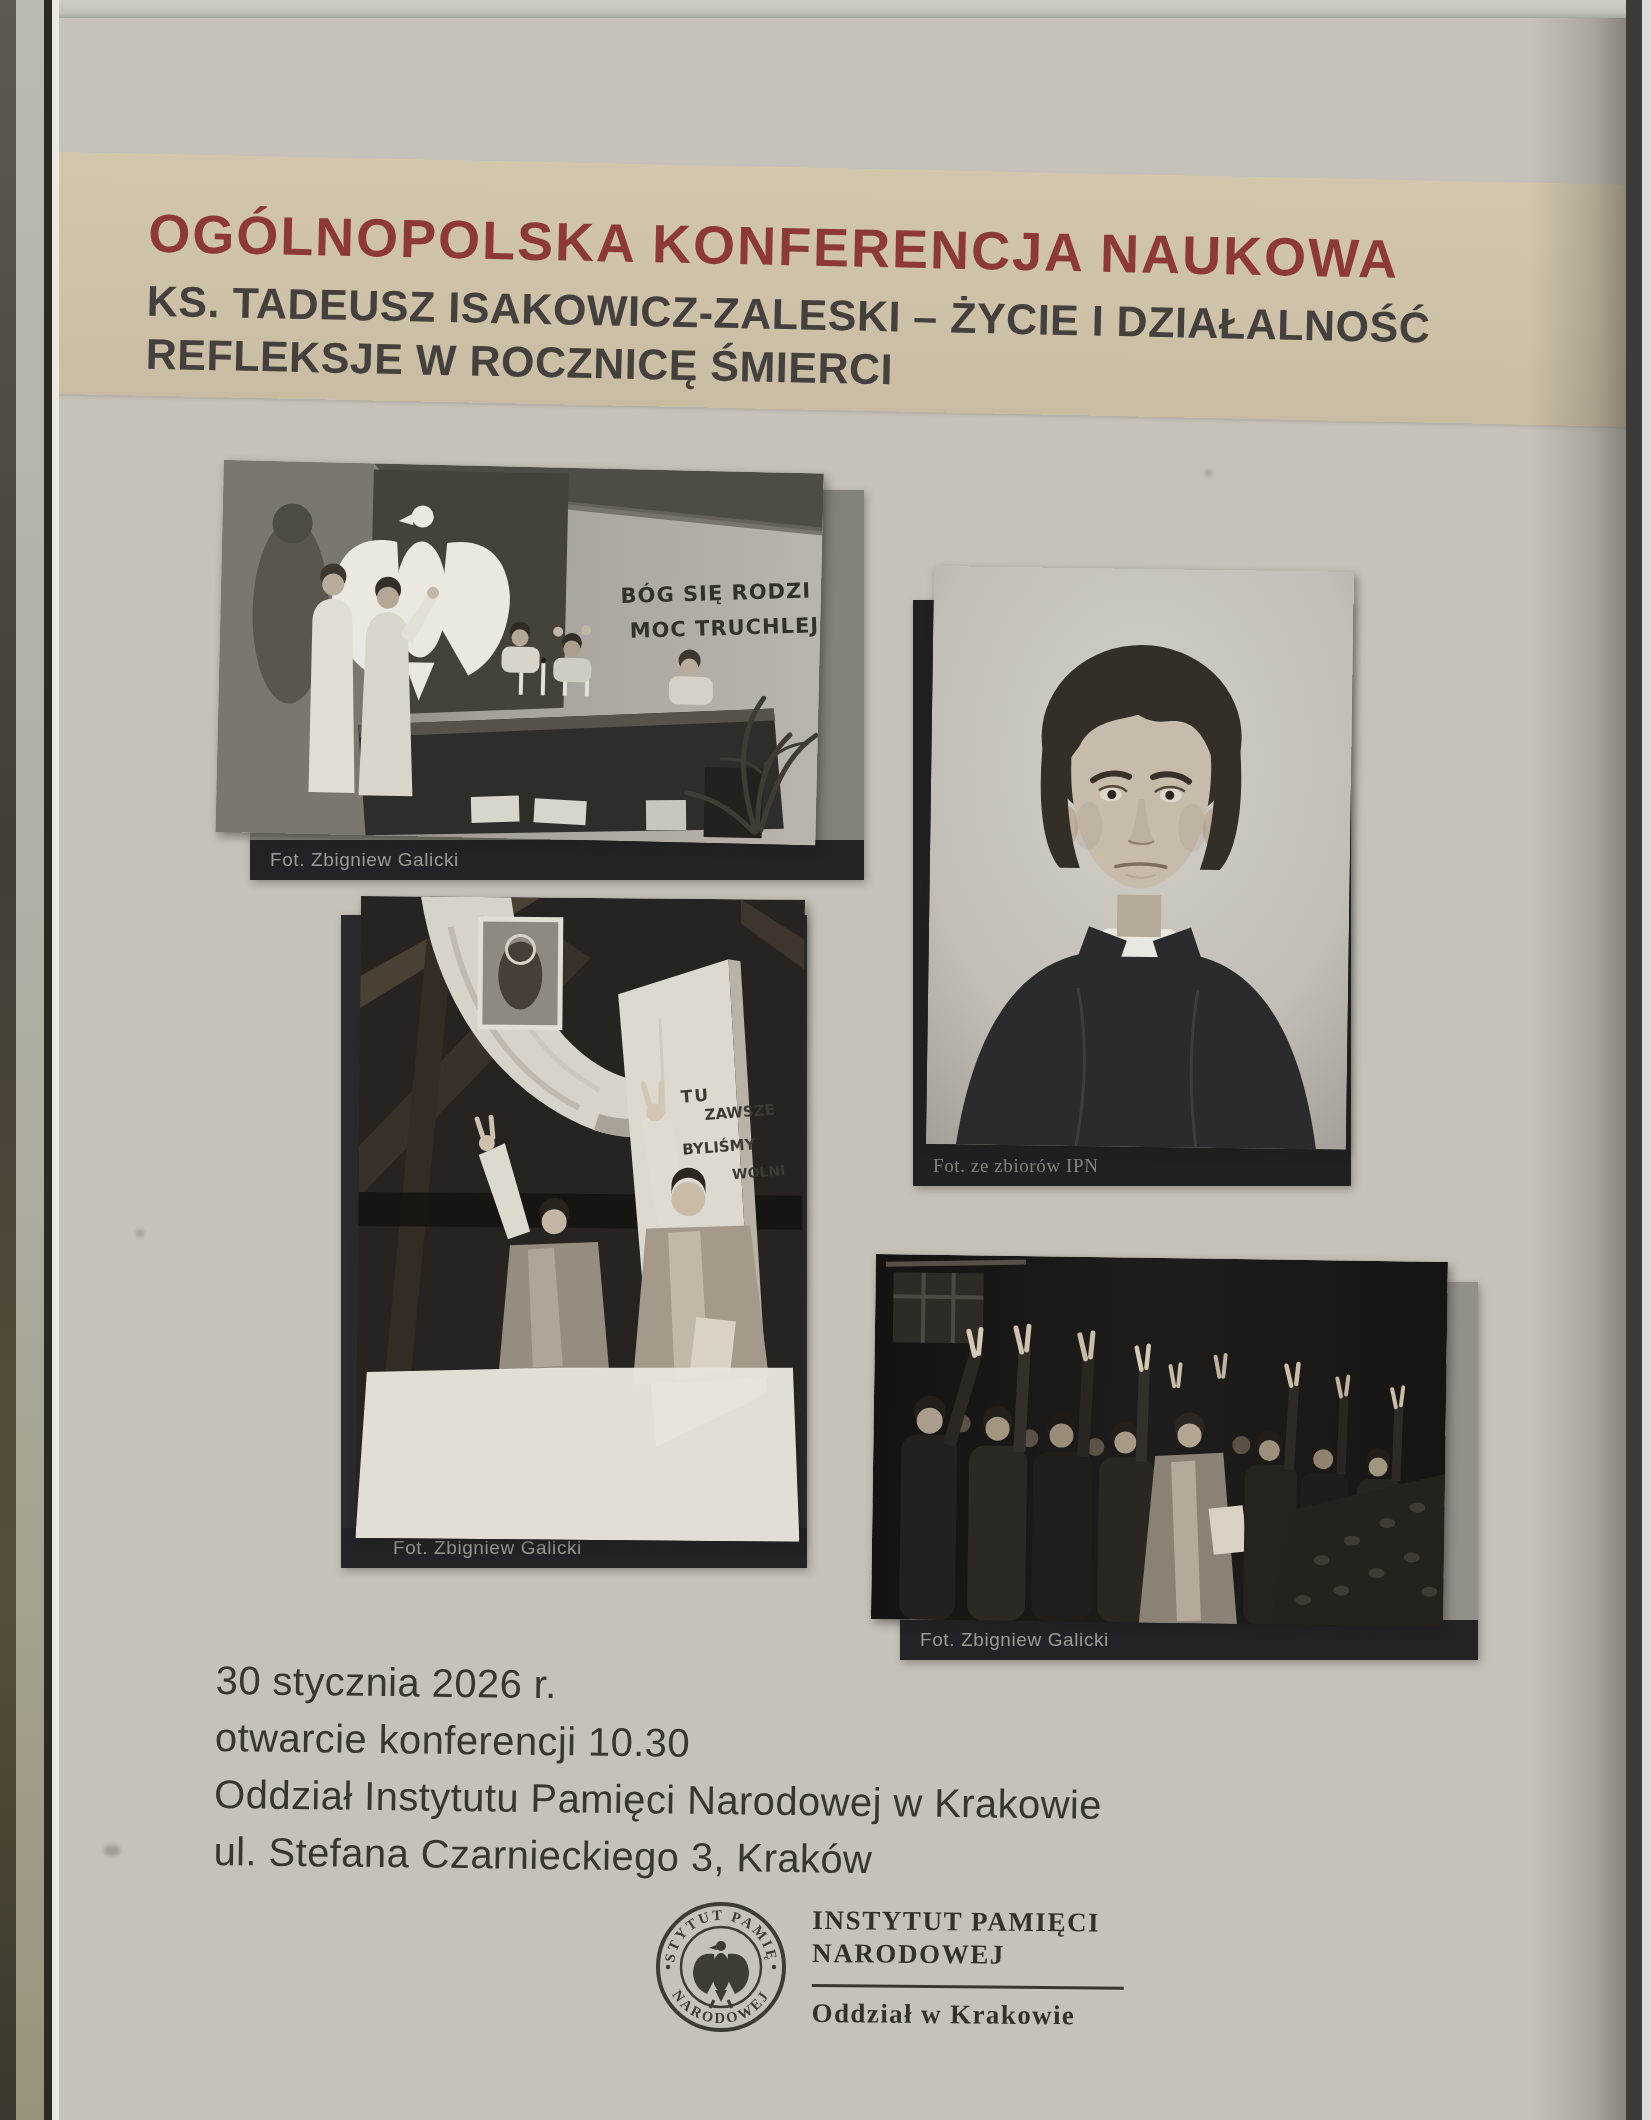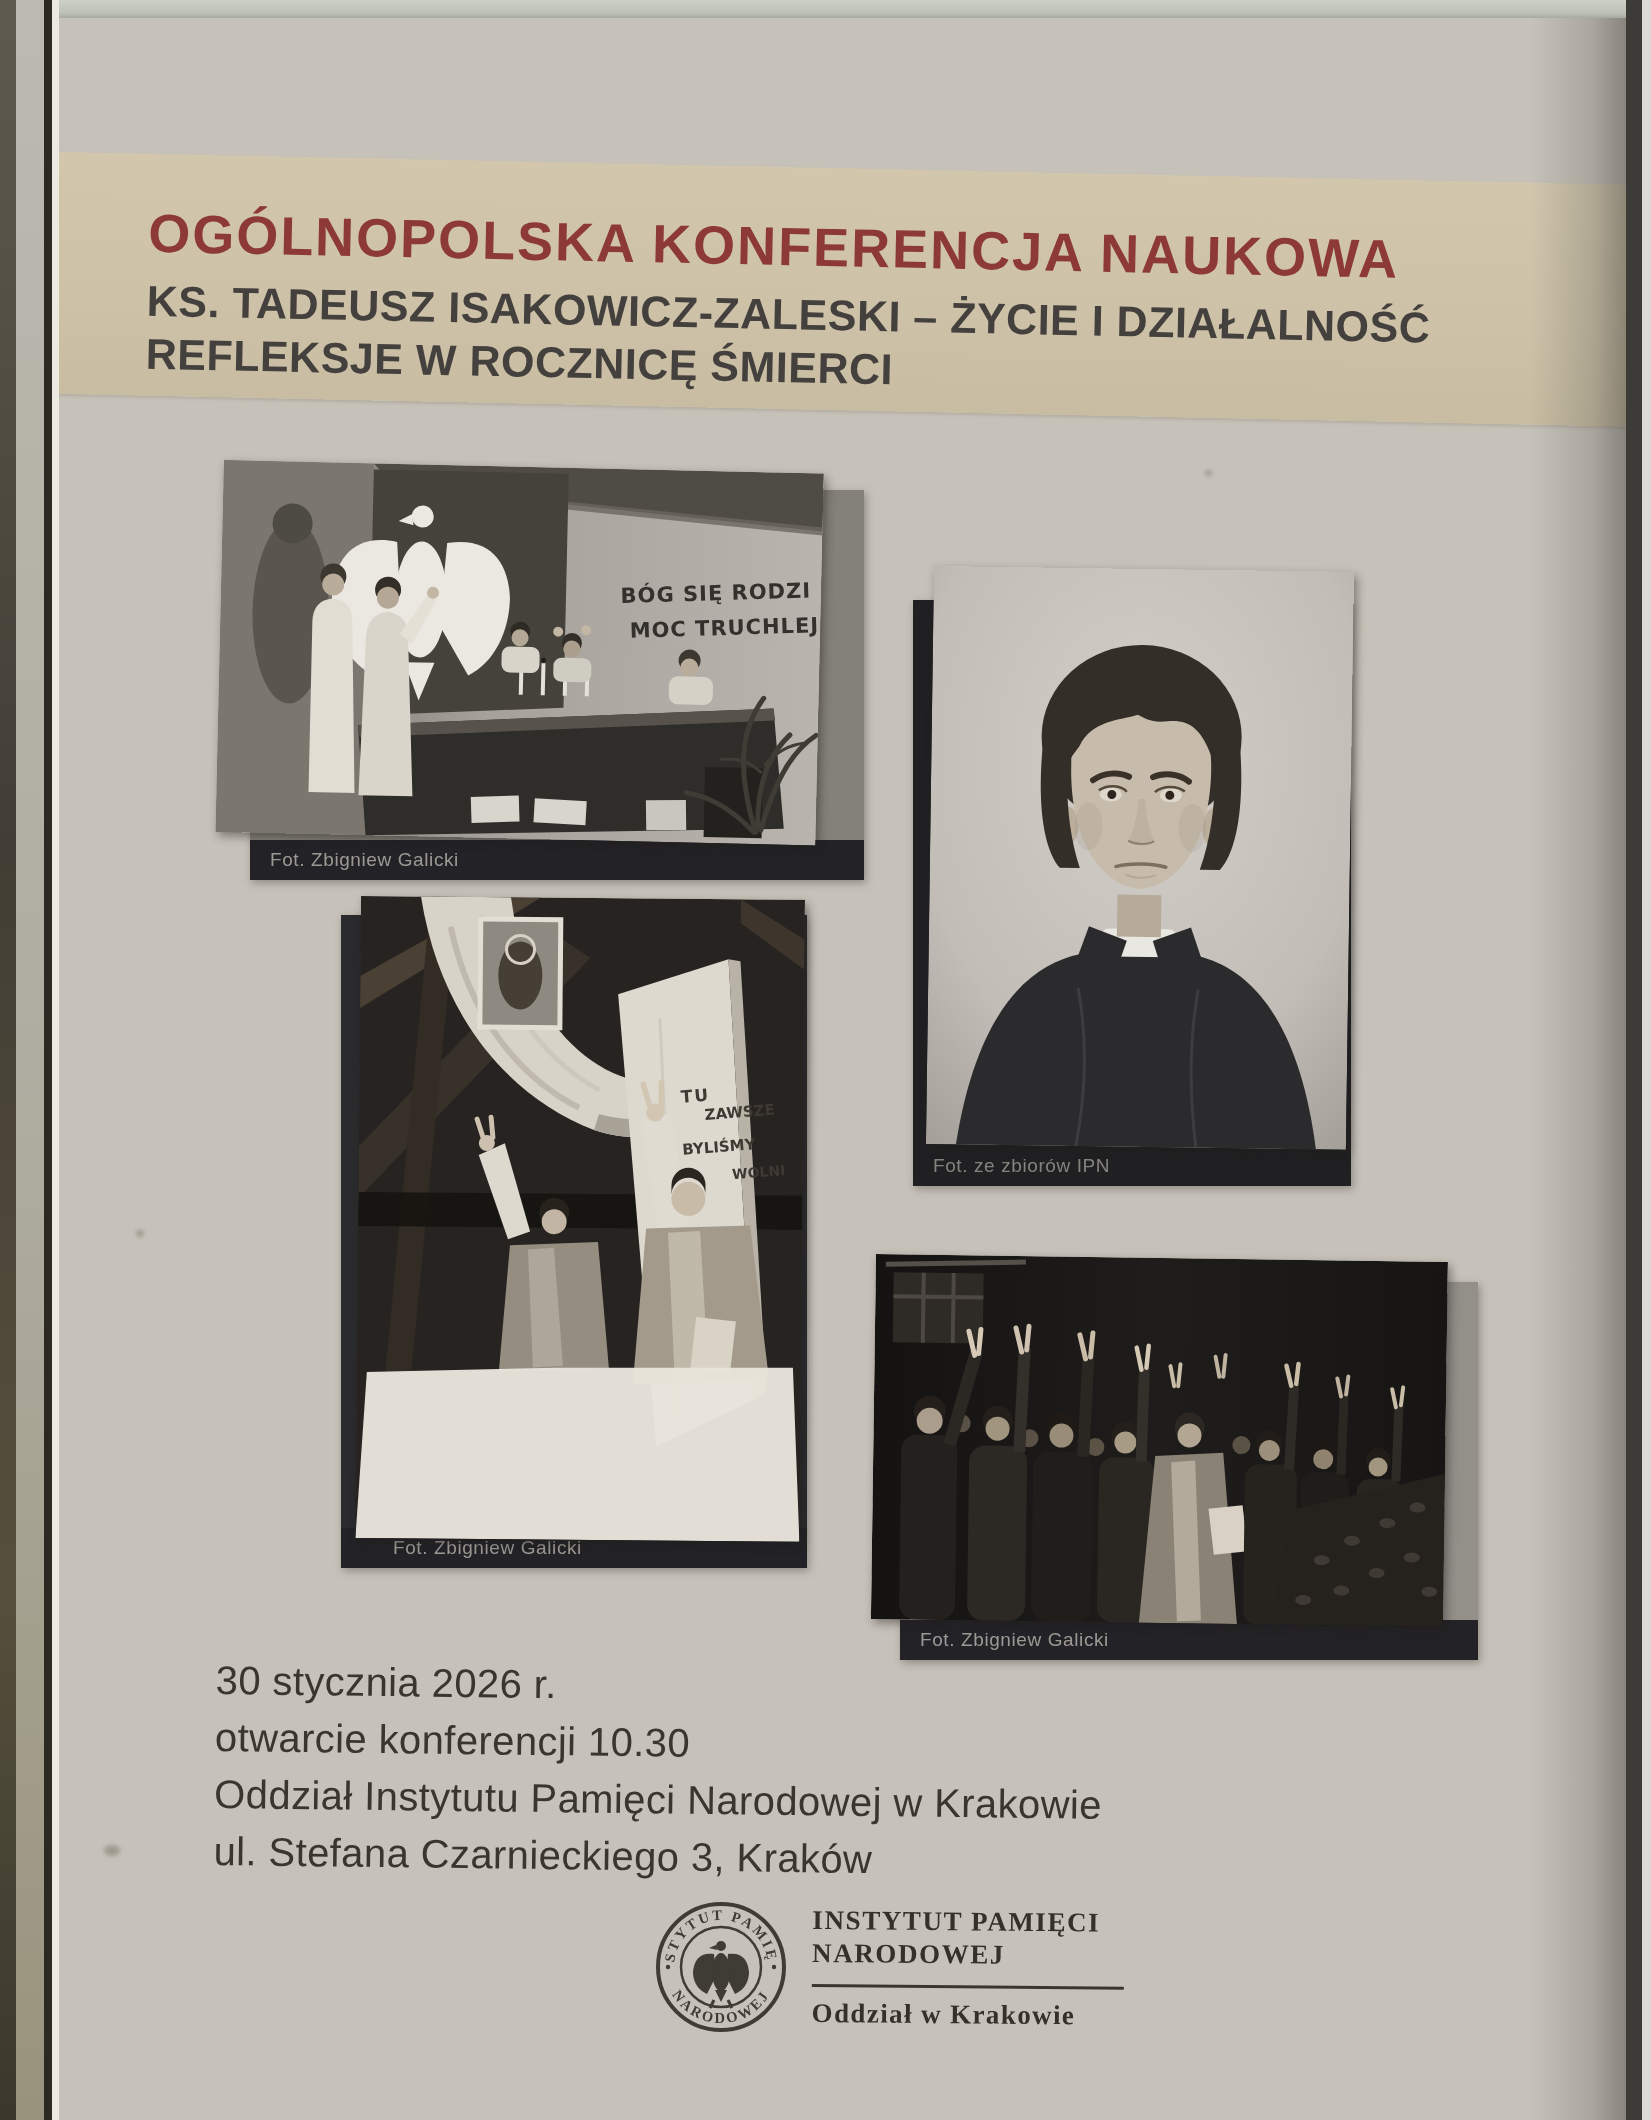--- a/index.html
+++ b/index.html
@@ -43,21 +43,21 @@
   }
   .title-dark.first{margin-top:14px;}
   
   .print-back{position:absolute;display:flex;align-items:flex-end;z-index:3;
     box-shadow:2px 3px 8px rgba(40,37,32,.35);}
   .caption-bar{width:100%;height:40px;background:#232226;display:flex;align-items:center;
     padding-left:20px;box-sizing:border-box;}
   .caption-bar span{color:#a7a49e;font-size:19px;letter-spacing:.6px;opacity:.92;}
   .dark-print{background:#202023;}
   .dark-print .caption-bar{background:transparent;}
-  .dark-print .caption-bar span{color:#8f8c86;}
+  .dark-print .caption-bar span{color:#8f8c86;font-family:Liberation Serif, serif;}
   .print-front{position:absolute;z-index:4;box-shadow:3px 4px 10px rgba(30,28,24,.45);
     transform-origin:top left;overflow:hidden;}
   .print-front svg{display:block;}
   
   .details{
     position:absolute;left:216px;top:1652px;z-index:5;
     transform:rotate(0.7deg);transform-origin:top left;
   }
   .details div{font-size:40px;color:#39362f;line-height:57px;letter-spacing:.4px;}
   

